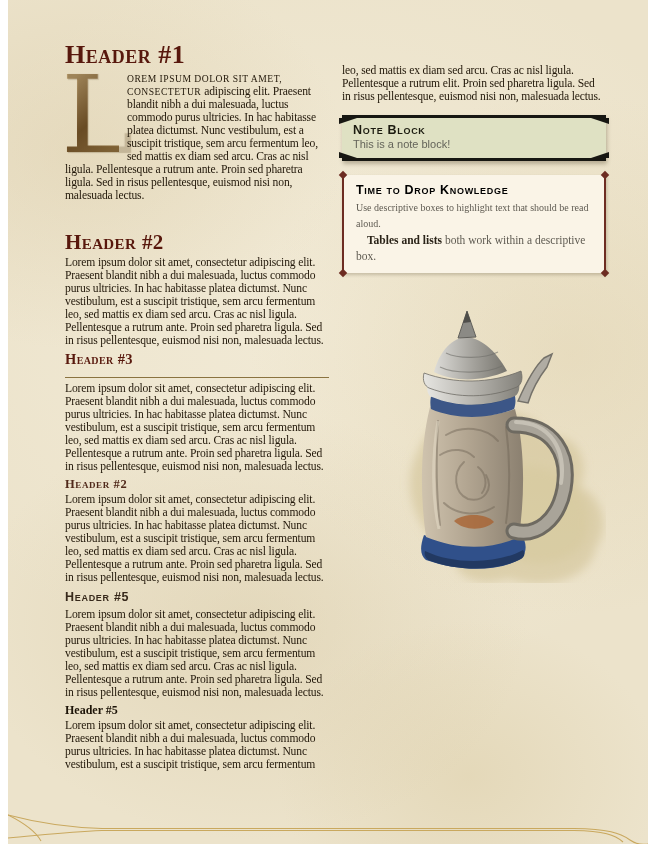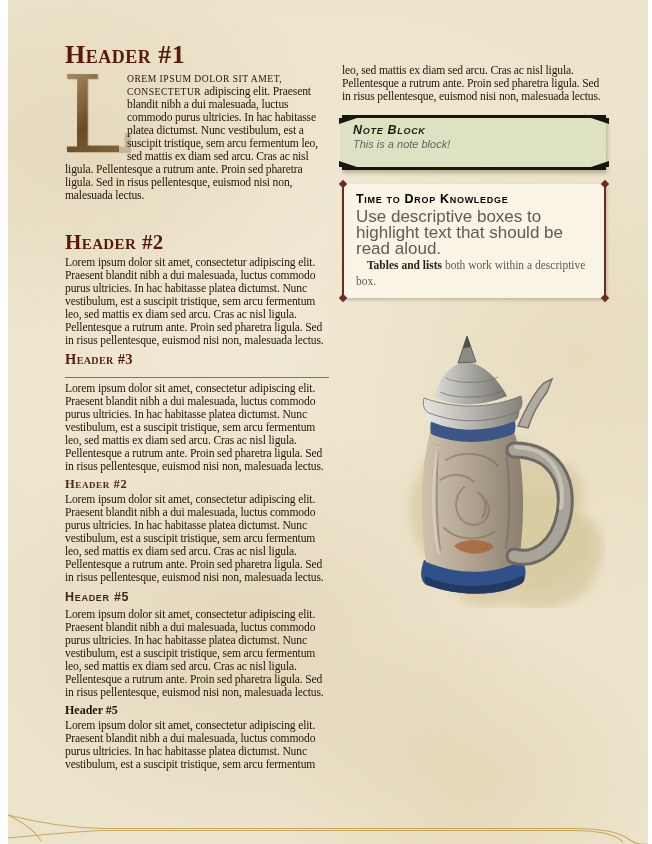--- a/index.html
+++ b/index.html
@@ -109,23 +109,22 @@
     letter-spacing:.5px;
   }
 
   
   .note{
     position:relative;
     margin:12px 0 0 0;
     background:#dfe1c3;
     border-top:3.5px solid #171712;
     border-bottom:3.5px solid #171712;
-    padding:5px 11px 16px 11px;
+    padding:5px 11px 7px 11px;
     box-shadow:1px 3px 4px rgba(60,45,20,.3);
-    font-style:italic;
   }
   .note-wedge{
     position:absolute;width:18px;height:6px;background:#171712;
   }
   .note-wedge.tl{top:0;left:-3px;clip-path:polygon(0 0,100% 0,0 100%);}
   .note-wedge.tr{top:0;right:-3px;clip-path:polygon(0 0,100% 0,100% 100%);}
   .note-wedge.bl{bottom:0;left:-3px;clip-path:polygon(0 0,0 100%,100% 100%);}
   .note-wedge.br{bottom:0;right:-3px;clip-path:polygon(100% 0,100% 100%,0 100%);}
   .note-title{
     font-family:"Liberation Sans", sans-serif;
@@ -164,22 +163,22 @@
     font-family:"Liberation Sans", sans-serif;
     font-variant:small-caps;
     font-weight:700;
     font-size:12.5px;
     line-height:15px;
     color:#000000;
     letter-spacing:.7px;
     margin-bottom:2px;
   }
   .desc-body{
-    font-family:Liberation Sans, sans-serif;
-    font-size:17px;
+    font-family:Liberation Serif, serif;
+    font-size:10px;
     line-height:16px;
     color:#5f5b52;
   }
   .desc-body2{
     font-family:Liberation Serif, serif;
     font-size:11.5px;
     line-height:16px;
     color:#5f5b52;
     text-indent:11px;
   }
@@ -204,21 +203,21 @@
     <p class="body-text">Lorem ipsum dolor sit amet, consectetur adipiscing elit. Praesent blandit nibh a dui malesuada, luctus commodo purus ultricies. In hac habitasse platea dictumst. Nunc vestibulum, est a suscipit tristique, sem arcu fermentum leo, sed mattis ex diam sed arcu. Cras ac nisl ligula. Pellentesque a rutrum ante. Proin sed pharetra ligula. Sed in risus pellentesque, euismod nisi non, malesuada lectus.</p>
     <h4 class="doc">Header #2</h4>
     <p class="body-text">Lorem ipsum dolor sit amet, consectetur adipiscing elit. Praesent blandit nibh a dui malesuada, luctus commodo purus ultricies. In hac habitasse platea dictumst. Nunc vestibulum, est a suscipit tristique, sem arcu fermentum leo, sed mattis ex diam sed arcu. Cras ac nisl ligula. Pellentesque a rutrum ante. Proin sed pharetra ligula. Sed in risus pellentesque, euismod nisi non, malesuada lectus.</p>
     <h5 class="doc">Header #5</h5>
     <p class="body-text">Lorem ipsum dolor sit amet, consectetur adipiscing elit. Praesent blandit nibh a dui malesuada, luctus commodo purus ultricies. In hac habitasse platea dictumst. Nunc vestibulum, est a suscipit tristique, sem arcu fermentum leo, sed mattis ex diam sed arcu. Cras ac nisl ligula. Pellentesque a rutrum ante. Proin sed pharetra ligula. Sed in risus pellentesque, euismod nisi non, malesuada lectus.</p>
     <h6 class="doc">Header #5</h6>
     <p class="body-text">Lorem ipsum dolor sit amet, consectetur adipiscing elit. Praesent blandit nibh a dui malesuada, luctus commodo purus ultricies. In hac habitasse platea dictumst. Nunc vestibulum, est a suscipit tristique, sem arcu fermentum</p>
   </div>
 
   <div class="col col-right">
-    <p class="body-text">leo, sed mattis ex diam sed arcu. Cras ac nisl ligula. Pellentesque a rutrum ante. Proin sed pharetra ligula. Sed in risus pellentesque, euismod nisi non, malesuada lectus.</p>
+    <p class="body-text">leo, sed mattis ex diam sed arcu. Cras ac nisl ligula. Pellentesque a rutrum elit. Proin sed pharetra ligula. Sed in risus pellentesque, euismod nisi non, malesuada lectus.</p>
 
     <div class="note">
       <span class="note-wedge tl"></span>
       <span class="note-wedge tr"></span>
       <span class="note-wedge bl"></span>
       <span class="note-wedge br"></span>
       <div class="note-title">Note Block</div>
       <div class="note-body">This is a note block!</div>
     </div>
 

